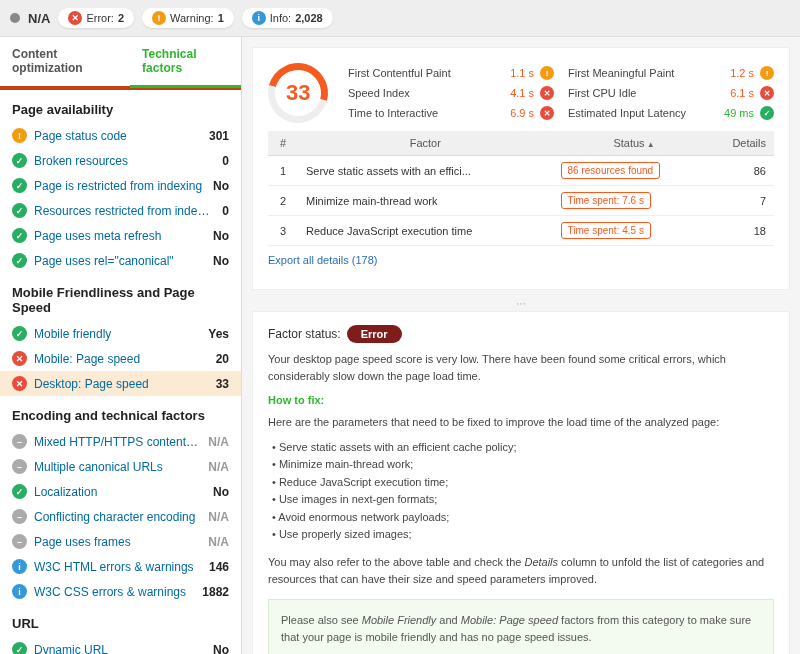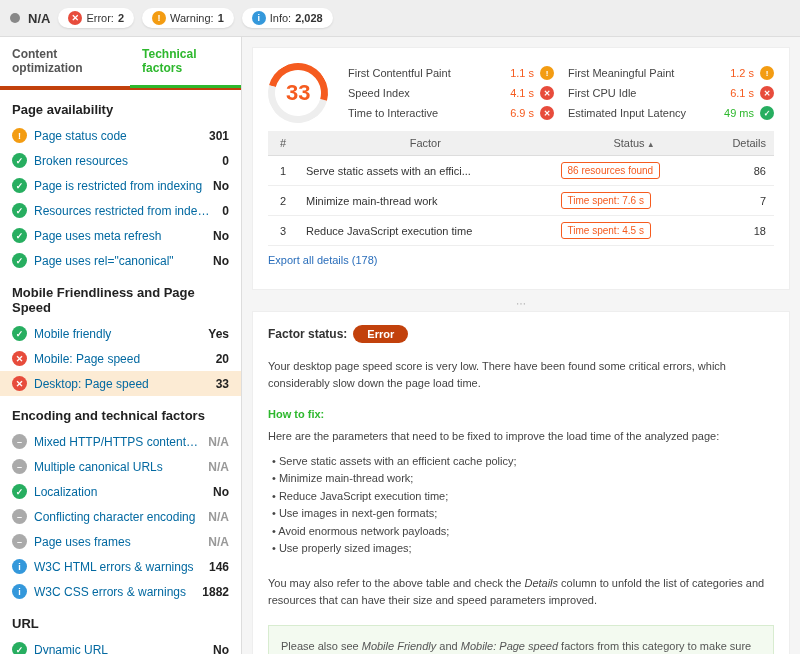--- a/index.html
+++ b/index.html
@@ -32,23 +32,23 @@
 .metric .mv{color:#f55b1f;font-weight:500}
 .metric .mv.ok{color:#2eb82e}
 .tbl{width:100%;border-collapse:collapse;font-size:11px;margin-top:8px}
 .tbl th{background:#f0f0f0;padding:6px 8px;text-align:center;color:#555;border-bottom:1px solid #ddd;font-weight:normal}
 .tbl th:first-child,.tbl td:first-child{text-align:center;width:30px}
 .tbl th:last-child,.tbl td:last-child{text-align:right;width:60px}
 .tbl td{padding:6px 8px;border-bottom:1px solid #eee}
 .pill{display:inline-block;border:1px solid #f55b1f;color:#f55b1f;padding:2px 6px;border-radius:3px;font-size:10px}
 .link{color:#2a6ebb;font-size:11px;padding:8px 0;display:inline-block}
 .sep{text-align:center;color:#aaa;font-size:10px;margin:2px 0}
-.status-lbl{font-weight:bold;display:inline-block;margin-right:6px}
-.status-pill{background:#c2410c;color:#fff;padding:3px 14px;border-radius:12px;font-size:11px;font-weight:bold}
-.body-txt{font-size:11px;color:#444;margin:17px 0;line-height:1.5}
+.status-lbl{font-weight:normal;display:inline-block;margin-right:6px}
+.status-pill{background:#7f1d1d;color:#fff;padding:3px 14px;border-radius:12px;font-size:11px;font-weight:bold}
+.body-txt{font-size:11px;color:#444;margin:10px 0;line-height:1.5}
 .howto{color:#2eb82e;font-weight:bold;font-size:11px;margin:8px 0}
 .bul{font-size:11px;color:#444;line-height:1.6;padding-left:4px}
 .note{background:#f3faf0;border:1px solid #d8ecd0;padding:12px;font-size:11px;color:#555;line-height:1.5;margin-top:12px}
 .mi{width:14px;height:14px;border-radius:50%;display:inline-flex;align-items:center;justify-content:center;color:#fff;font-size:8px;font-weight:bold;flex:none}
 .arrow{font-size:9px;color:#666;margin-left:4px}
 </style>
 </head>
 <body>
 
 <div class="topbar">

